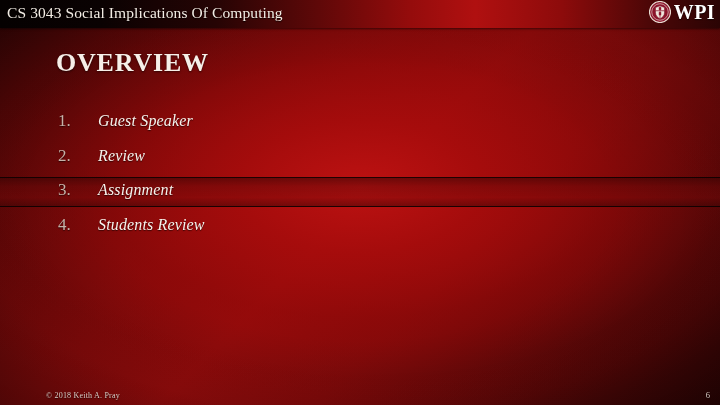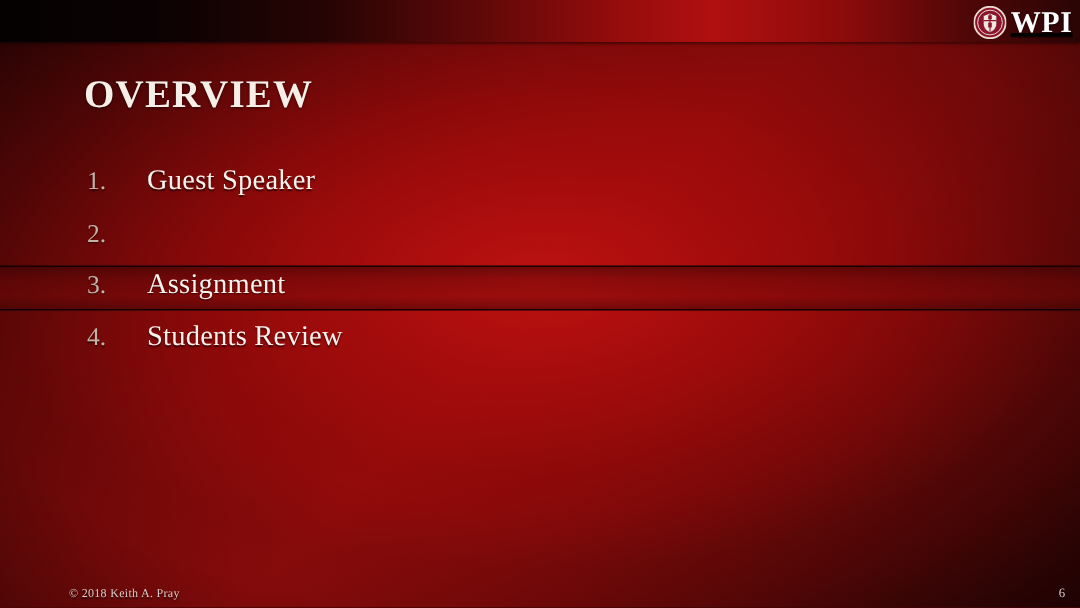--- a/index.html
+++ b/index.html
@@ -74,23 +74,22 @@
     letter-spacing: 0.1px;
     white-space: nowrap;
     text-shadow: 0 1px 1px rgba(0,0,0,0.8);
   }
   #wpi-logo {
     position: absolute;
     right: 5px;
     top: 1px;
     height: 25px;
     display: flex;
-    align-items: flex-end;
+    align-items: flex-start;
     gap: 3px;
-    text-decoration: underline;
   }
   #wpi-seal { display: block; }
   #wpi-wordmark {
     font-size: 20px;
     font-weight: bold;
     color: #ffffff;
     letter-spacing: 0.4px;
     line-height: 22px;
     text-shadow: 0 1px 1px rgba(0,0,0,0.7);
   }
@@ -139,24 +138,25 @@
     align-items: center;
   }
   .item-number {
     width: 40px;
     flex: 0 0 40px;
     font-size: 17px;
     color: #c4b2a8;
     text-shadow: 0 1px 1px rgba(0,0,0,0.55);
   }
   .item-label {
-    font-size: 19px;
+    font-size: 16px;
     color: #f7f2ec;
     letter-spacing: 0.15px;
     text-shadow: 0 1px 1px rgba(0,0,0,0.6);
+    font-style: italic;
   }
 
   
   #footer-copyright {
     position: absolute;
     left: 6px;
     bottom: 4px;
     font-size: 8px;
     line-height: 11px;
     color: #d8cdc6;
@@ -176,20 +176,21 @@
 </style>
 </head>
 <body>
 
 <div id="slide">
 
   <div id="vignette"></div>
   <div id="noise"></div>
 
   <div id="header-bar">
+    <div id="header-title">CS 3043 Social Implications Of Computing</div>
 
     <div id="wpi-logo">
       <span>
         <svg id="wpi-seal" width="22" height="22" viewBox="0 0 44 44" aria-hidden="true">
           <circle cx="22" cy="22" r="21" fill="#8d132b"></circle>
           <circle cx="22" cy="22" r="21" fill="none" stroke="#e8dcd2" stroke-width="2.4"></circle>
           <circle cx="22" cy="22" r="16.5" fill="none" stroke="#e8dcd2" stroke-width="1.3"></circle>
           <path d="M22 9.5 L31 13 L31 23.5 C31 29.5 26.5 33.5 22 35.5 C17.5 33.5 13 29.5 13 23.5 L13 13 Z" fill="#f1e7de" stroke="#6d0e21" stroke-width="1"></path>
           <path d="M22 10.8 L22 34.2" stroke="#8d132b" stroke-width="1.5"></path>
           <path d="M13.6 19.5 L30.4 19.5" stroke="#8d132b" stroke-width="1.5"></path>
@@ -207,20 +208,21 @@
 
   <div id="overview-list">
 
     <div class="list-item">
       <span class="item-number">1.</span>
       <span class="item-label">Guest Speaker</span>
     </div>
 
     <div class="list-item">
       <span class="item-number">2.</span>
+      <span class="item-label">Review</span>
     </div>
 
     <div class="list-item">
       <span class="item-number">3.</span>
       <span class="item-label">Assignment</span>
     </div>
 
     <div class="list-item">
       <span class="item-number">4.</span>
       <span class="item-label">Students Review</span>

